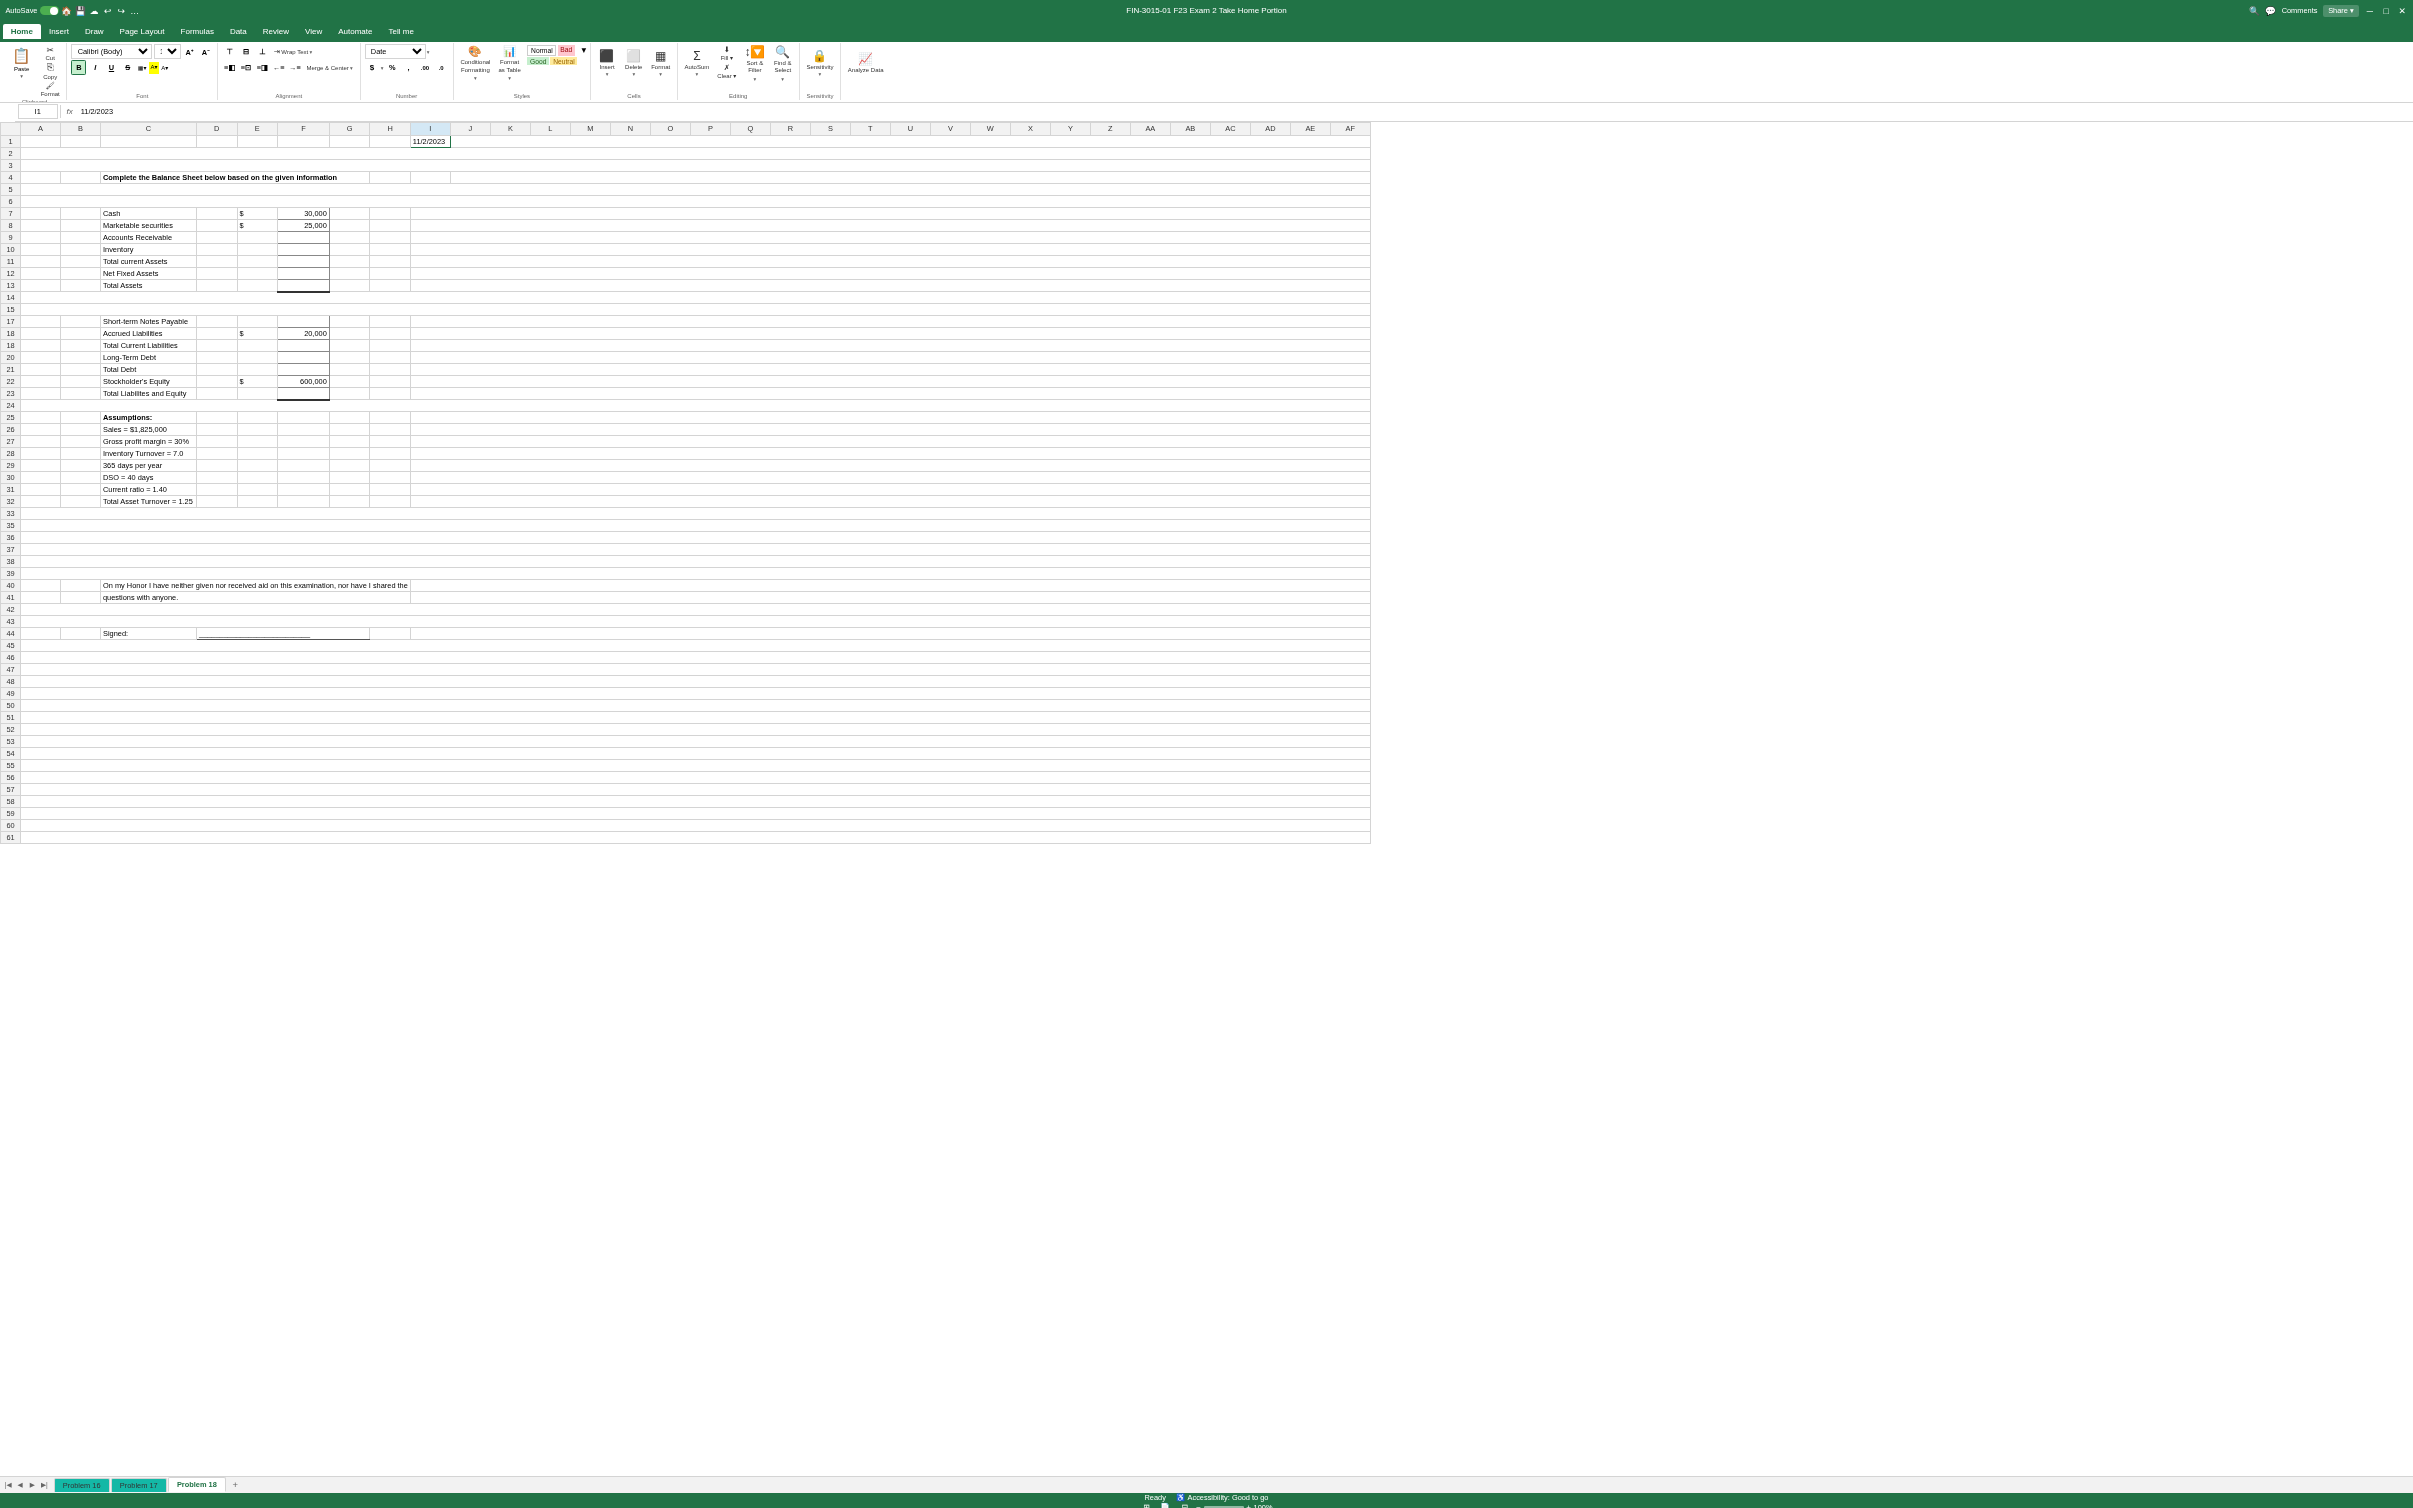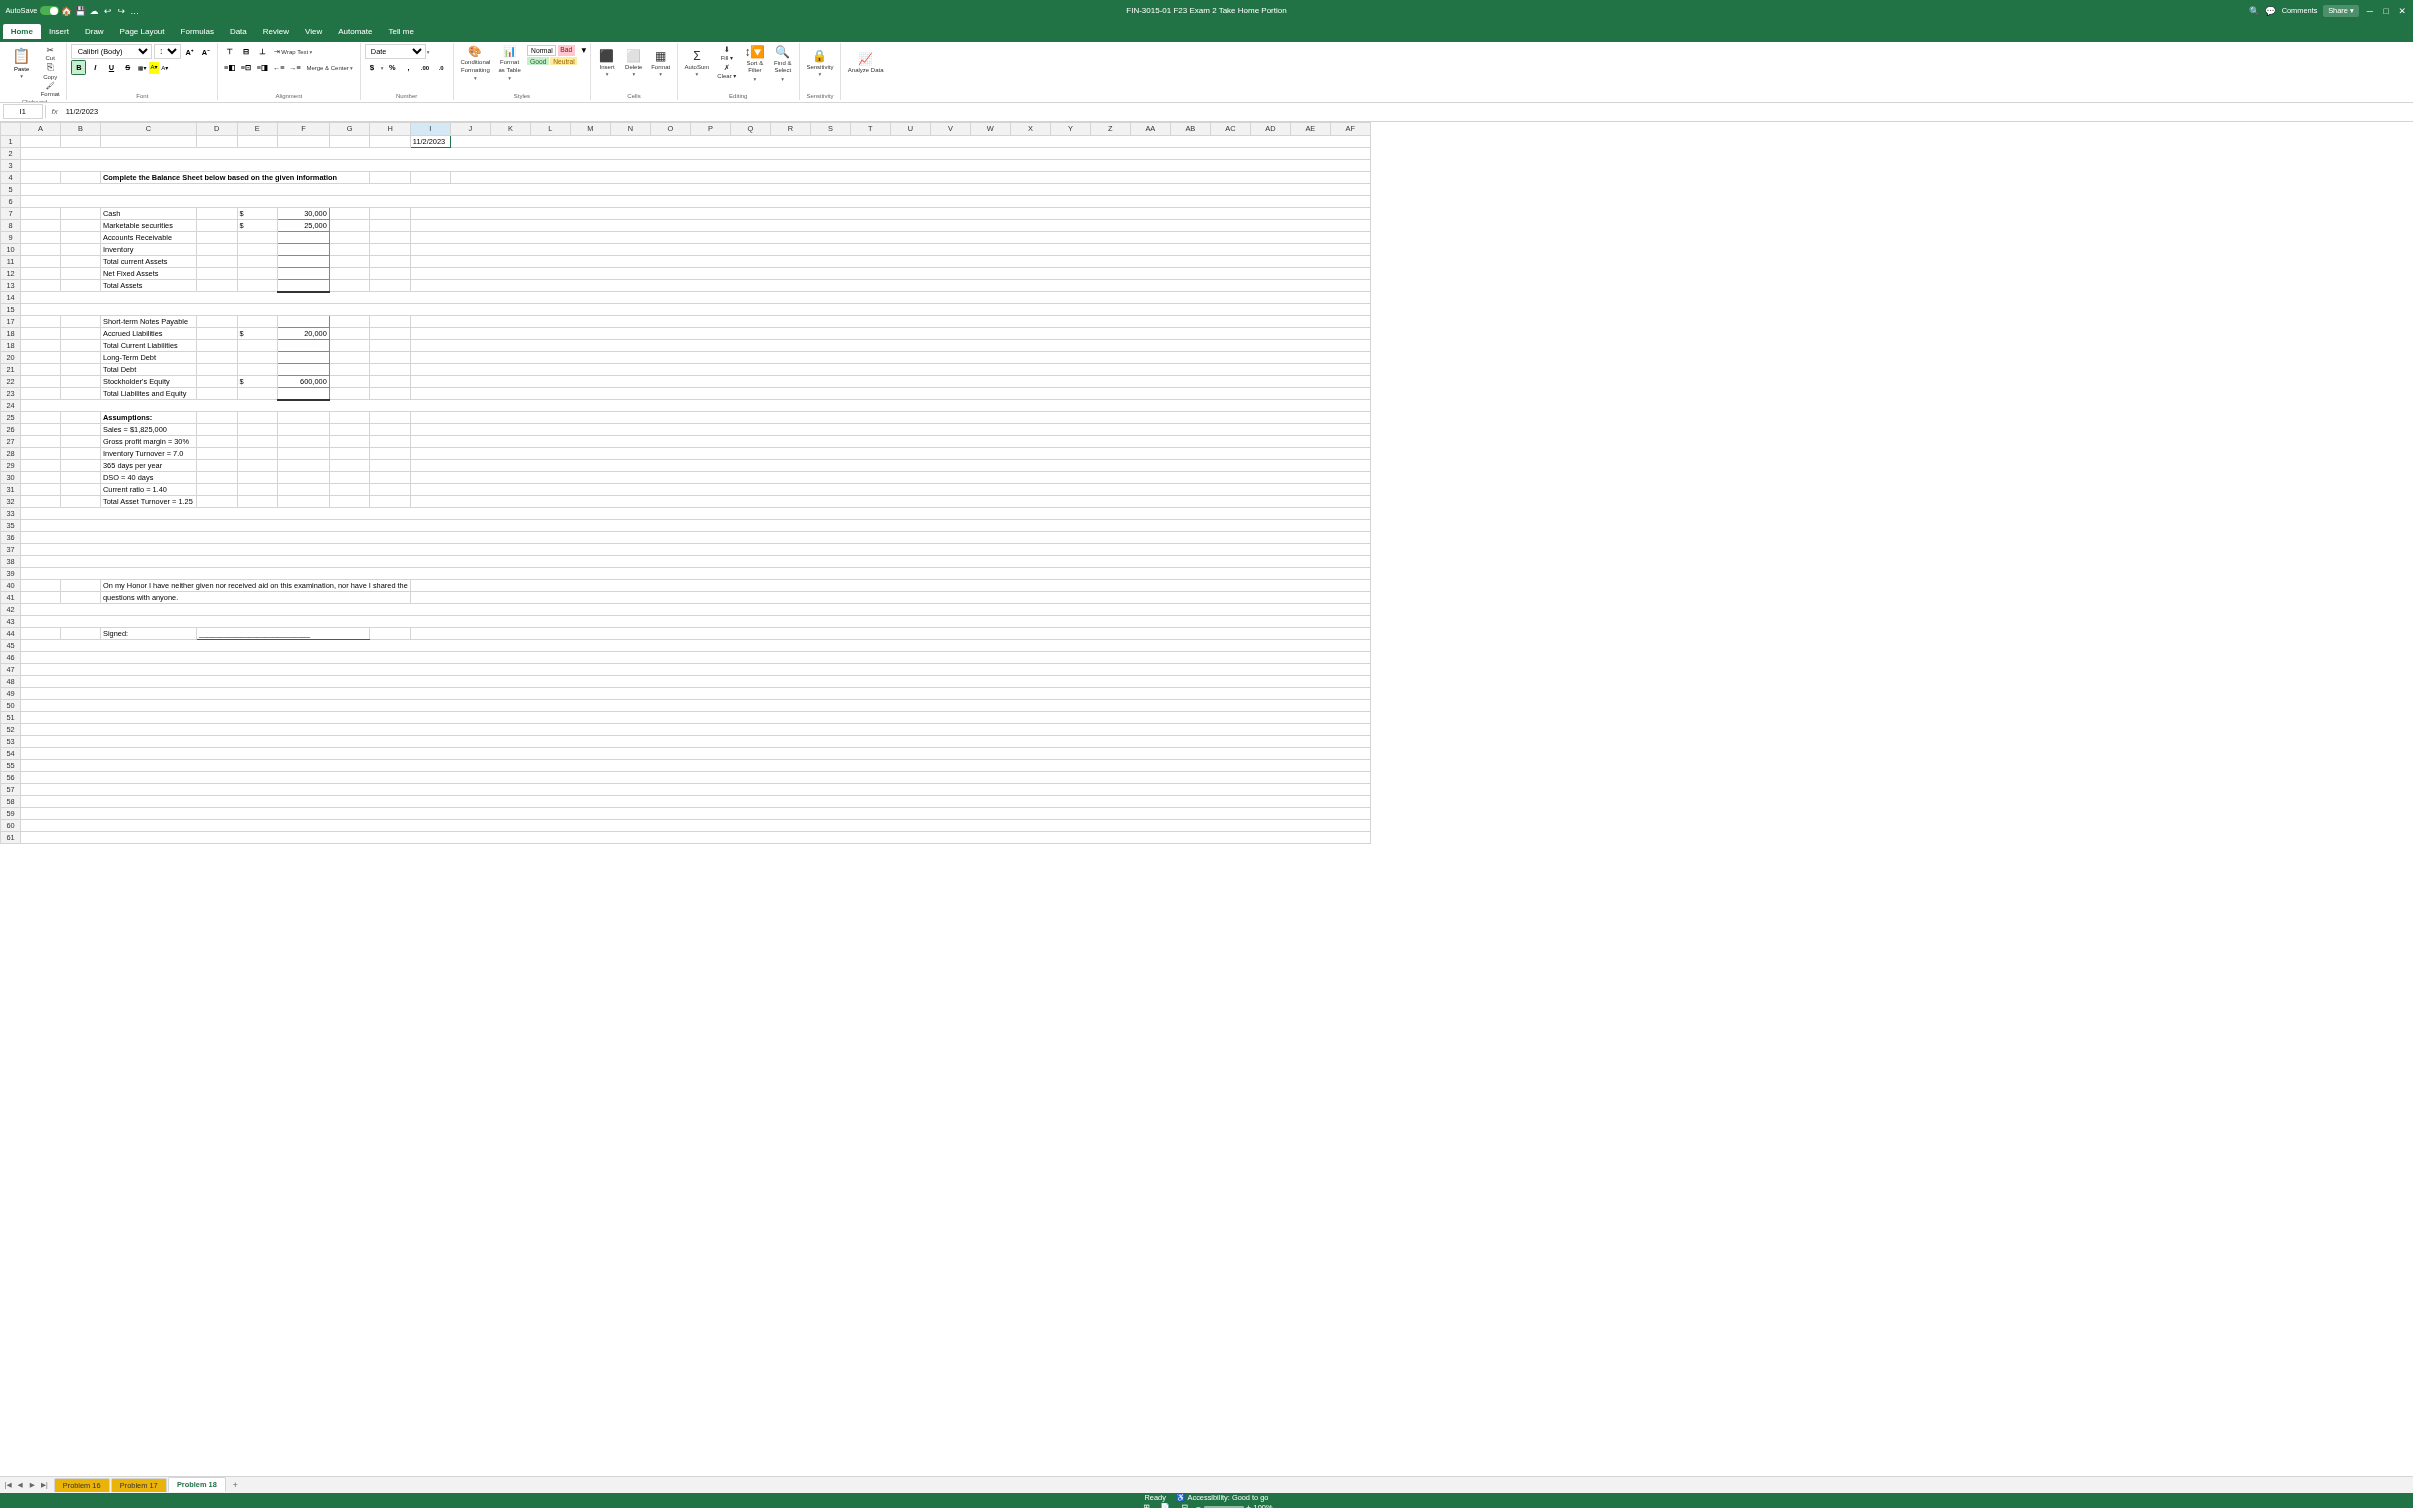--- a/index.html
+++ b/index.html
@@ -109,20 +109,21 @@
 
     
     .formula-bar {
       height: 19px;
       background: #fff;
       border-bottom: 0.7px solid #d4d4d4;
       display: flex;
       align-items: center;
       padding: 0 2.7px;
       gap: 2.7px;
+      margin-left: 15px;
     }
     .cell-ref-box {
       width: 40px;
       height: 15px;
       border: 0.7px solid #d4d4d4;
       font-size: 7.4px;
       padding: 0 2.7px;
       text-align: center;
     }
     .formula-bar-divider { width: 0.7px; height: 13.5px; background: #d4d4d4; }
@@ -192,21 +193,21 @@
       align-items: center;
       padding: 0 2.7px;
       gap: 1.3px;
     }
     .sheet-tab {
       padding: 2px 8px;
       font-size: 7.4px;
       cursor: pointer;
       border: 0.7px solid #d4d4d4;
       border-bottom: none;
-      background: #eab308;
+      background: #14b8a6;
       border-radius: 2px 2px 0 0;
       color: #333;
     }
     .sheet-tab.active { background: #fff; font-weight: 600; color: #217346; border-bottom: 0.7px solid #fff; }
     .sheet-tab-add { padding: 1.3px 5.4px; font-size: 9.4px; cursor: pointer; color: #666; }
     .sheet-nav { display: flex; align-items: center; gap: 1.3px; margin-right: 2.7px; }
     .sheet-nav-btn { width: 10.8px; height: 10.8px; display: flex; align-items: center; justify-content: center; cursor: pointer; font-size: 6.7px; color: #666; }
 
     
     .status-bar {

